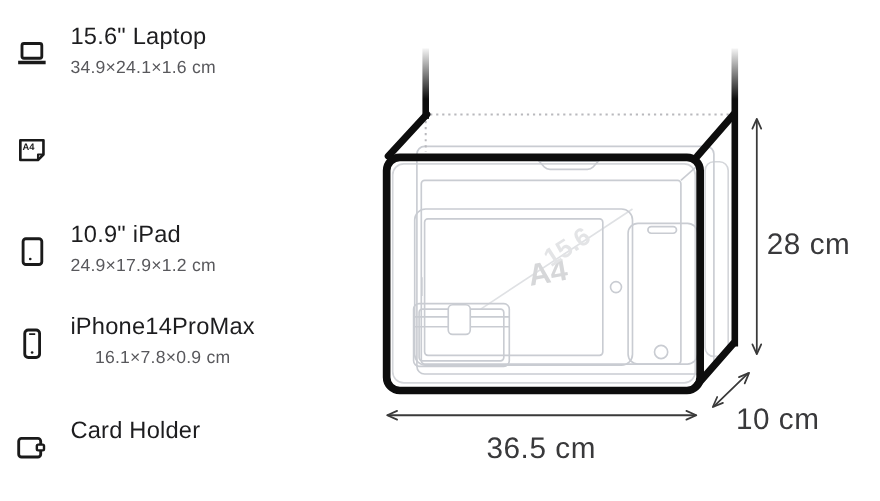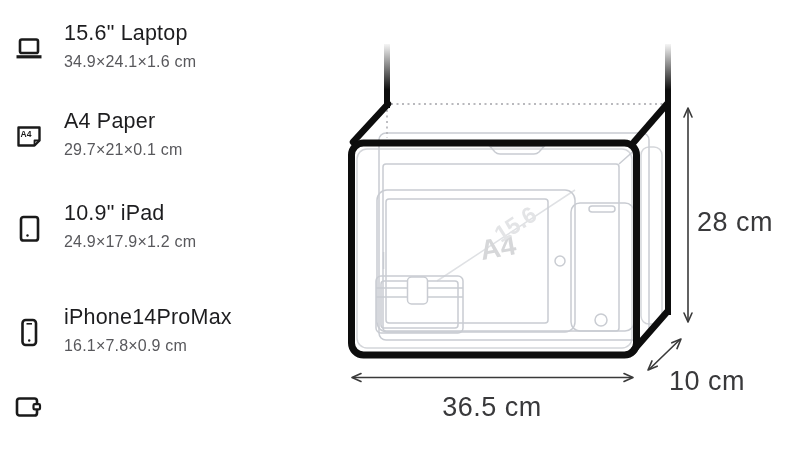--- a/index.html
+++ b/index.html
@@ -6,22 +6,22 @@
   #canvas{
     position:relative;width:800px;height:455px;background:#ffffff;overflow:hidden;
     font-family:"Liberation Sans", sans-serif;
   }
   
   .item-row{position:absolute;left:13px;display:flex;gap:19px;align-items:flex-start;}
   .item-icon{width:32px;height:32px;margin-top:13px;flex:0 0 32px;}
   .item-icon svg{display:block;width:100%;height:100%;}
   .item-text{display:flex;flex-direction:column;}
   .item-title{font-size:21.5px;line-height:26px;color:#1d1d1f;font-weight:500;letter-spacing:.2px;white-space:nowrap;}
-  .item-size{font-size:16px;line-height:20px;color:#58585c;margin-top:6px;letter-spacing:.2px;white-space:nowrap;}
-  .r1{top:20px}.r2{top:108px}.r3{top:200px}.r4{top:304px}.r5{top:378px}
+  .item-size{font-size:16px;line-height:20px;color:#58585c;margin-top:6px;letter-spacing:.2px;white-space:nowrap;text-align:center;}
+  .r1{top:20px}.r2{top:108px}.r3{top:200px}.r4{top:284px}.r5{top:378px}
   
   #diagram{position:absolute;left:0;top:0;width:800px;height:455px;}
   .dim-label{font-size:27px;fill:#39393b;letter-spacing:.5px;}
   .wm{font-weight:bold;}
 </style>
 </head>
 <body>
 
 <div id="canvas">
 
@@ -38,24 +38,20 @@
     </span>
   </div>
 
   <div class="item-row r2">
     <span class="item-icon">
       <svg viewBox="0 0 32 32" fill="none" stroke="#1a1a1a">
         <path d="M5.5 6.5 H26.5 V19.5 L21.5 24.5 H5.5 Z" stroke-width="2.4" stroke-linejoin="round"></path>
         <path d="M26.5 19.5 H21.5 V24.5" stroke-width="1.8" stroke-linejoin="round"></path>
         <text x="7.5" y="15.5" font-size="8.5" font-weight="bold" fill="#1a1a1a" stroke="none">A4</text>
       </svg>
-    </span>
-    <span class="item-text">
-      <span class="item-title">A4 Paper</span>
-      <span class="item-size">29.7×21×0.1 cm</span>
     </span>
   </div>
 
   <div class="item-row r3">
     <span class="item-icon">
       <svg viewBox="0 0 32 32" fill="none" stroke="#1a1a1a">
         <rect x="8" y="4" width="17" height="23.5" rx="2.6" stroke-width="2.6"></rect>
         <circle cx="14.5" cy="22.5" r="1.2" fill="#1a1a1a" stroke="none"></circle>
       </svg>
     </span>
@@ -80,20 +76,21 @@
   </div>
 
   <div class="item-row r5">
     <span class="item-icon">
       <svg viewBox="0 0 32 32" fill="none" stroke="#1a1a1a">
         <rect x="4" y="7.5" width="20" height="17" rx="2.6" stroke-width="2.6"></rect>
         <rect x="20.5" y="13.2" width="6.5" height="5.2" rx="1.2" stroke-width="2.2" fill="#ffffff"></rect>
       </svg>
     </span>
     <span class="item-text">
+      <span class="item-title">Card Holder</span>
     </span>
   </div>
 
   <svg id="diagram" viewBox="0 0 800 455">
     <defs>
       <linearGradient id="fadeTop" gradientUnits="userSpaceOnUse" x1="0" y1="42" x2="0" y2="90">
         <stop offset="0" stop-color="#0d0d0d" stop-opacity="0"></stop>
         <stop offset="1" stop-color="#0d0d0d" stop-opacity="1"></stop>
       </linearGradient>
     </defs>

